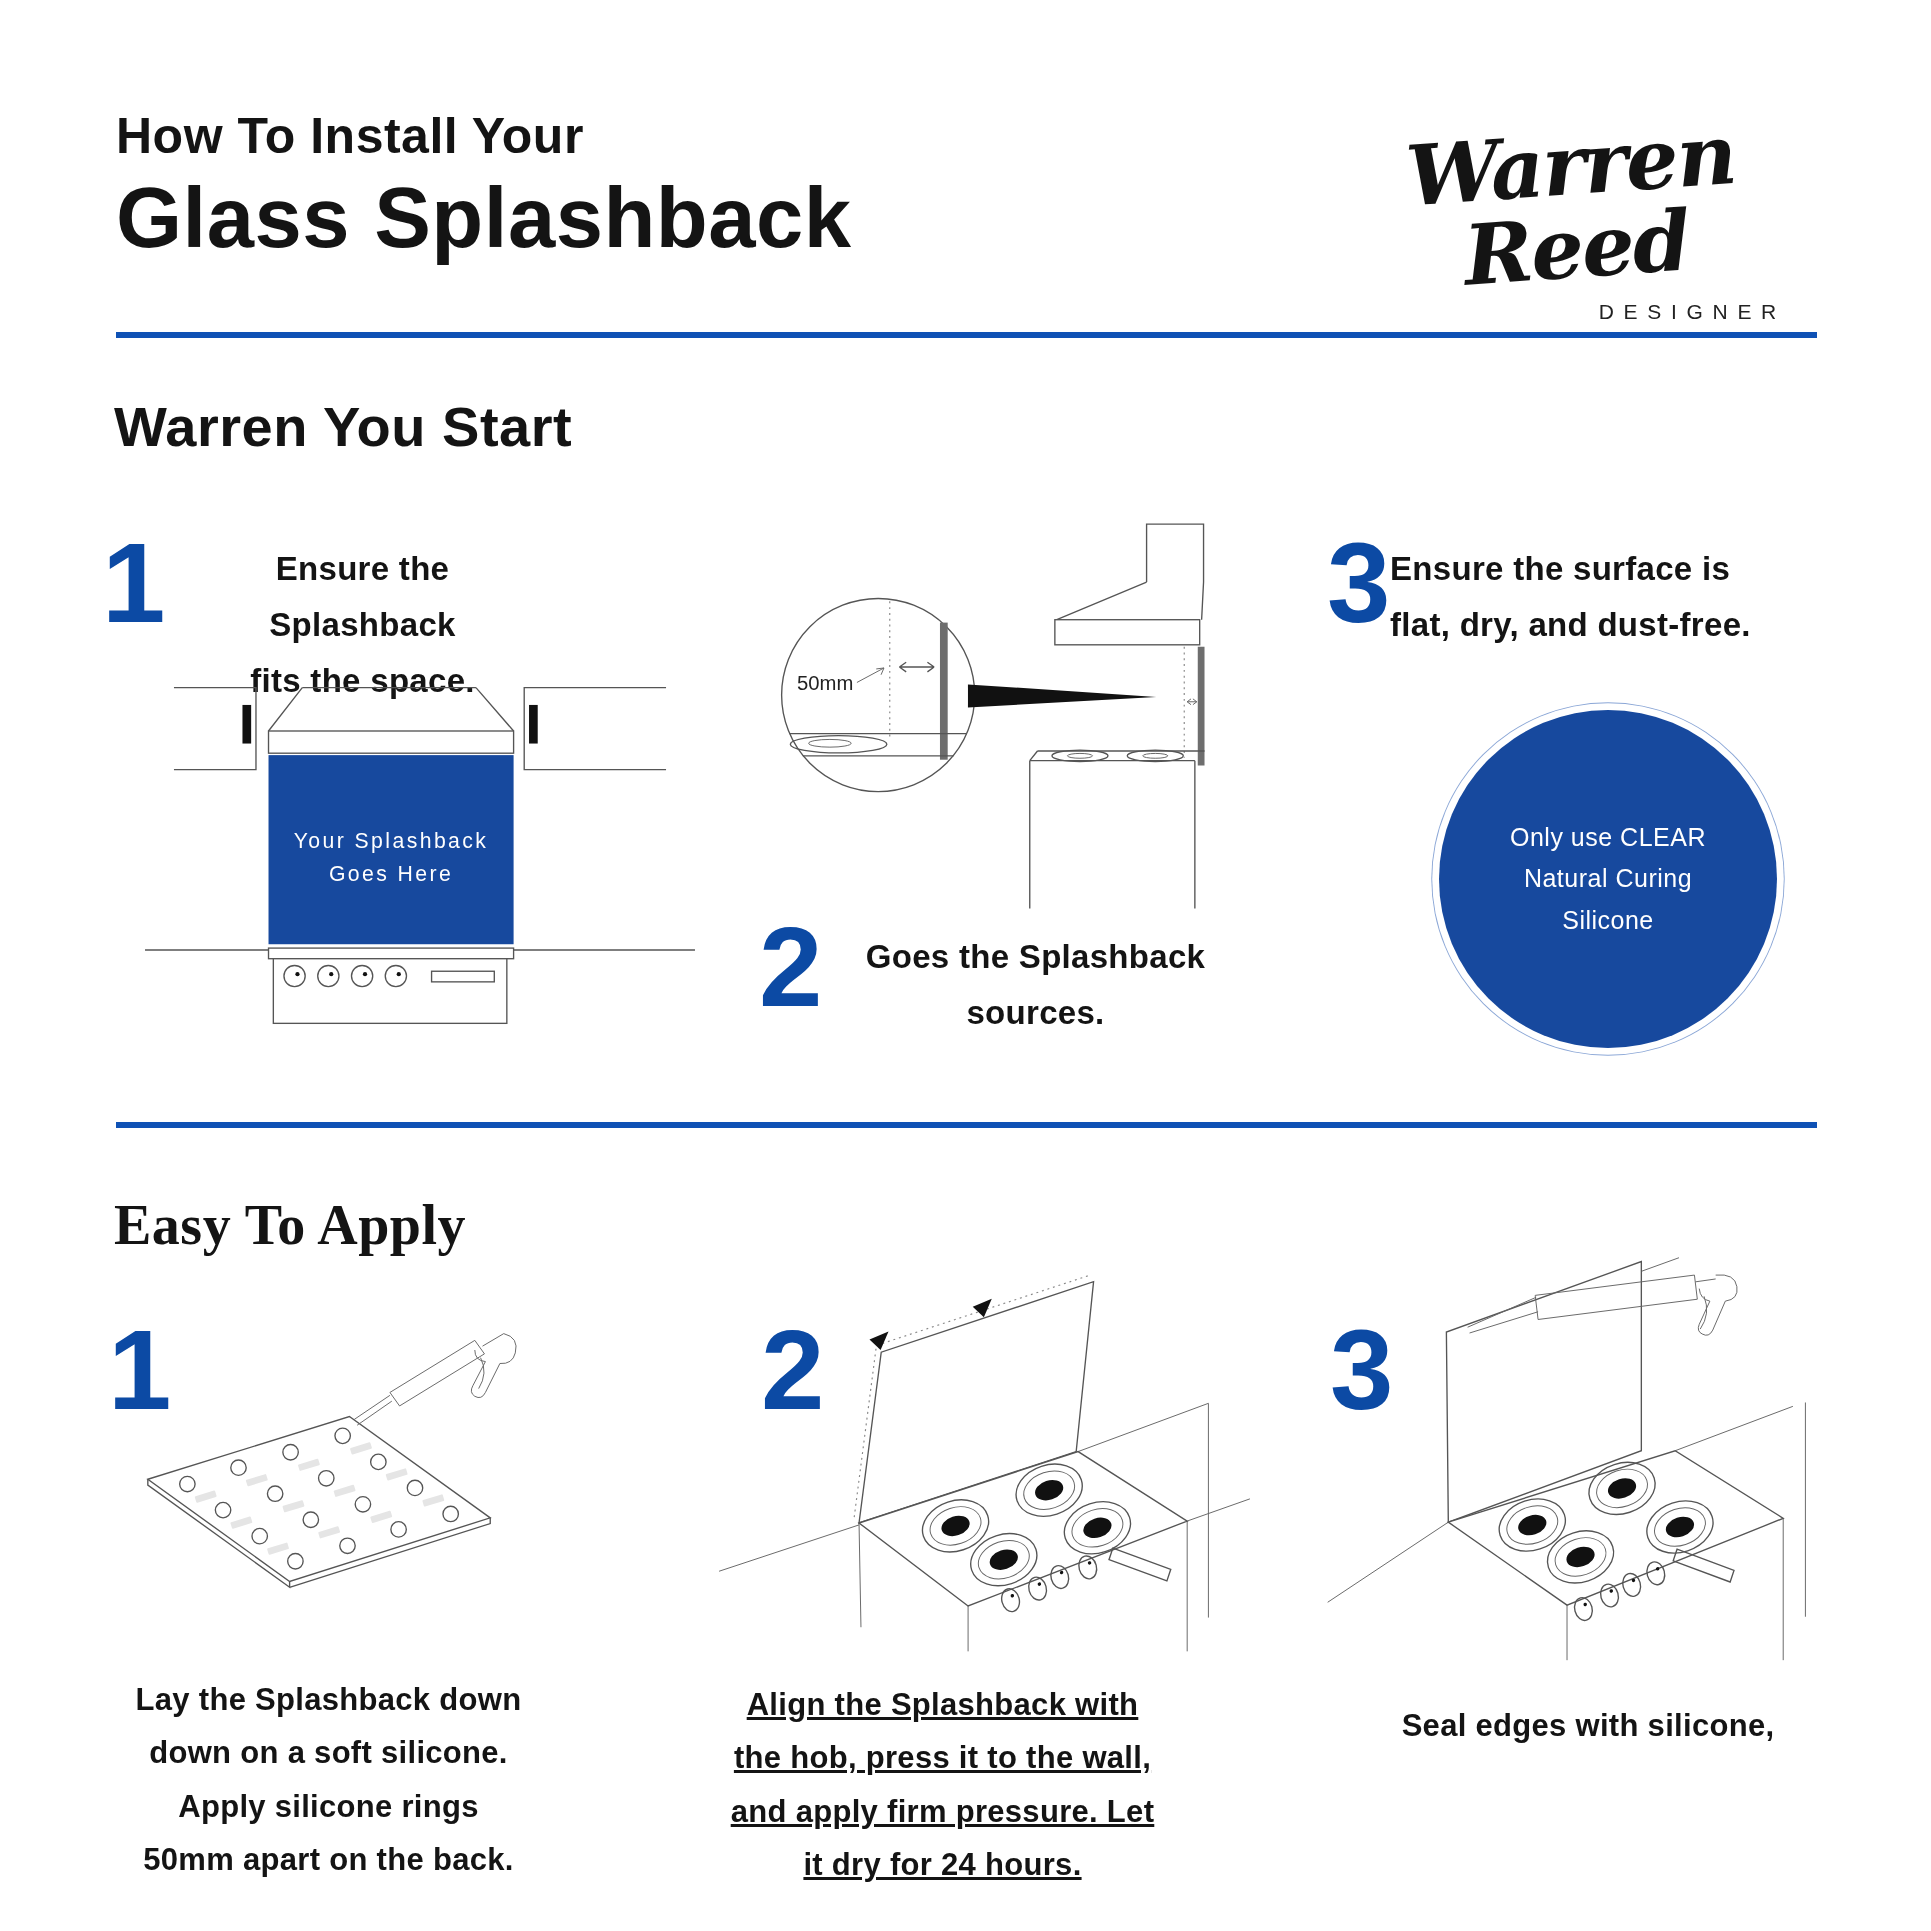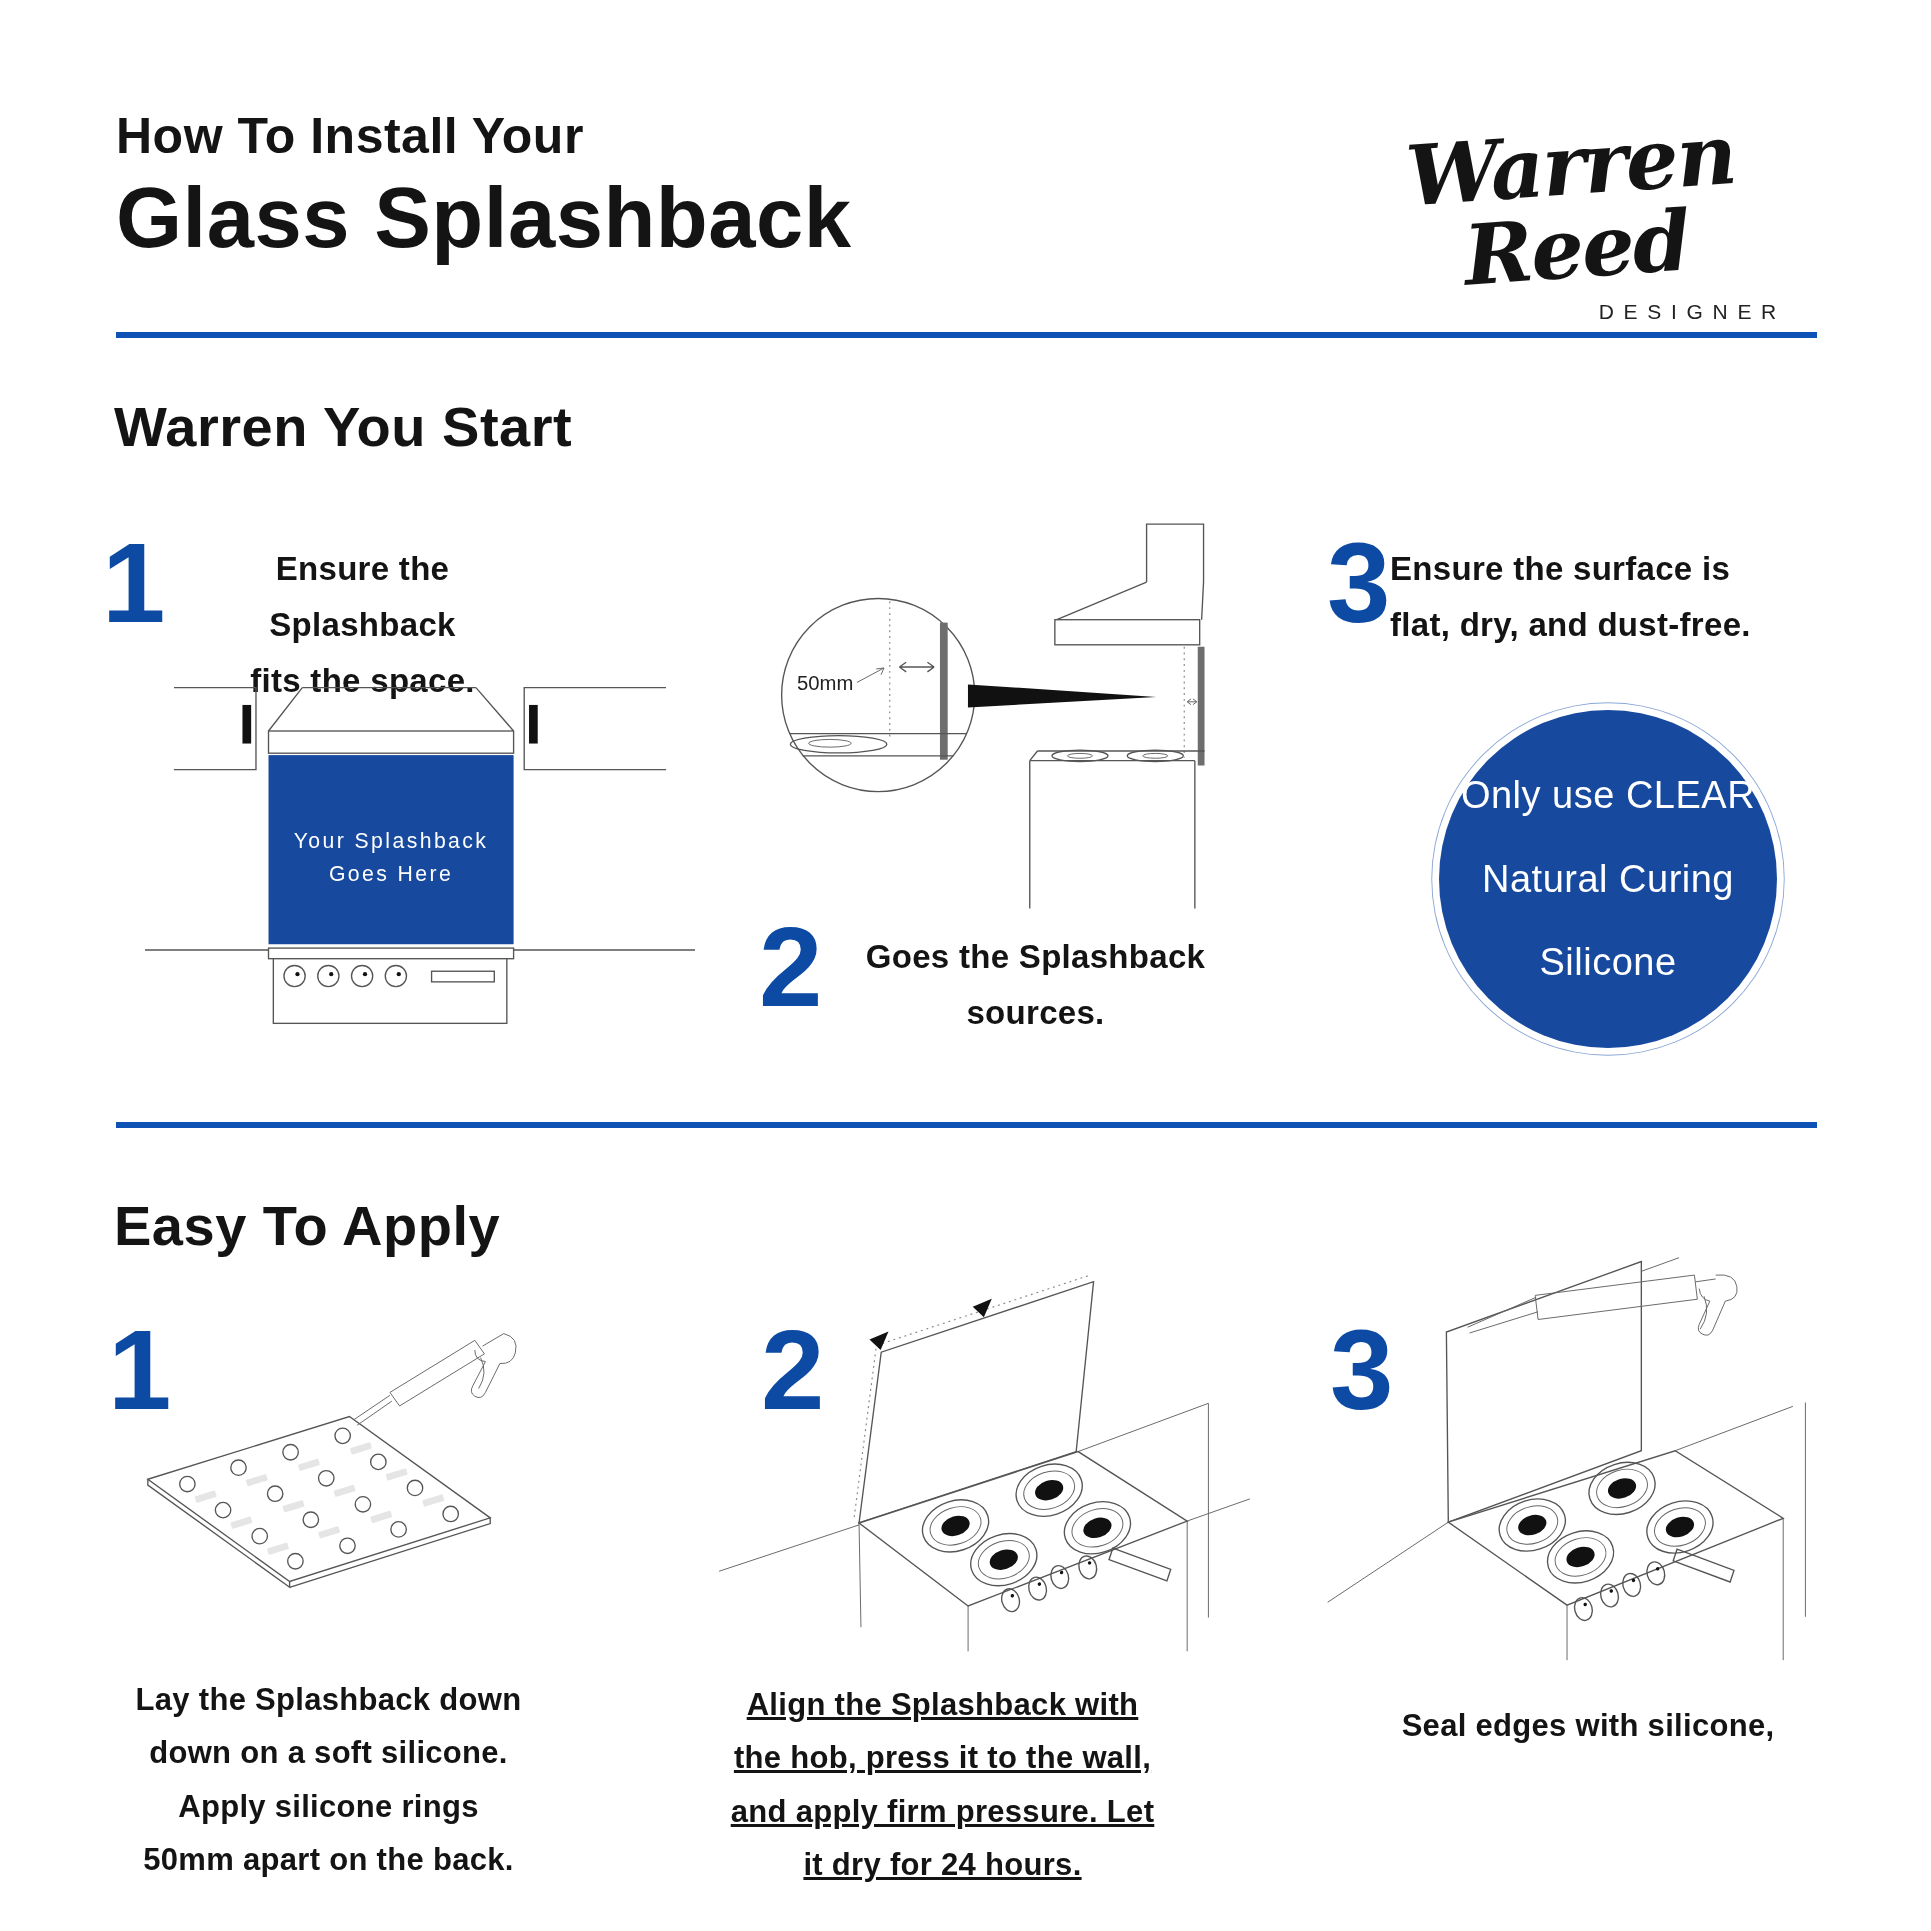--- a/index.html
+++ b/index.html
@@ -30,21 +30,21 @@
   .step-num{
     color:#0c4aa4;font-weight:bold;font-size:114px;line-height:1;
   }
   .step-text{font-size:33px;font-weight:bold;line-height:1.7;letter-spacing:0.3px;}
   .center{text-align:center;}
 
   .note-circle{
     width:338px;height:338px;border-radius:50%;background:#17499e;
     box-shadow:0 0 0 6.8px #ffffff,0 0 0 7.7px #8aa6d6;
     display:flex;flex-direction:column;justify-content:center;align-items:center;
-    color:#ffffff;font-size:38px;line-height:1.65;letter-spacing:0.5px;text-align:center;gap:21px;
+    color:#ffffff;font-size:25px;line-height:1.65;letter-spacing:0.5px;text-align:center;
   }
 
   .caption{font-size:31px;font-weight:bold;line-height:1.72;letter-spacing:0.3px;text-align:center;}
 
   svg{display:block;}
   .ln{stroke:#555;stroke-width:1.4;fill:none;}
   .lnthin{stroke:#666;stroke-width:1;fill:none;}
   .fillw{fill:#ffffff;}
   .dark{fill:#111;stroke:none;}
   .gray{fill:#6e6e6e;stroke:none;}
@@ -141,21 +141,21 @@
   </div>
 
   <div class="abs note-circle" style="left:1439px;top:710px;">
     <div>Only use CLEAR</div>
     <div>Natural Curing</div>
     <div>Silicone</div>
   </div>
 
   <div class="abs divider" style="top:1122px;"></div>
 
-  <div class="abs section-heading" style="left:114px;top:1193px;">Easy To Apply</div>
+  <div class="abs section-heading" style="left:114px;top:1193px;font-family:Liberation Serif, serif;">Easy To Apply</div>
 
   <div class="abs step-num" style="left:108px;top:1313px;">1</div>
   <div class="abs step-num" style="left:761px;top:1313px;">2</div>
   <div class="abs step-num" style="left:1330px;top:1313px;">3</div>
 
   <svg class="abs" style="left:135px;top:1323px;" width="560" height="299" viewBox="0 0 580 310">
     <polygon class="ln fillw" points="13,162 222,97 368,202 160,268"></polygon>
     <path class="ln" d="M13 162 V168 L160 274 V268 M160 274 L368 208 V202"></path>
     <g>
       <rect class="dash" x="-11" y="-3.5" width="22" height="7" rx="1" transform="translate(234,130) rotate(-17)"></rect>

